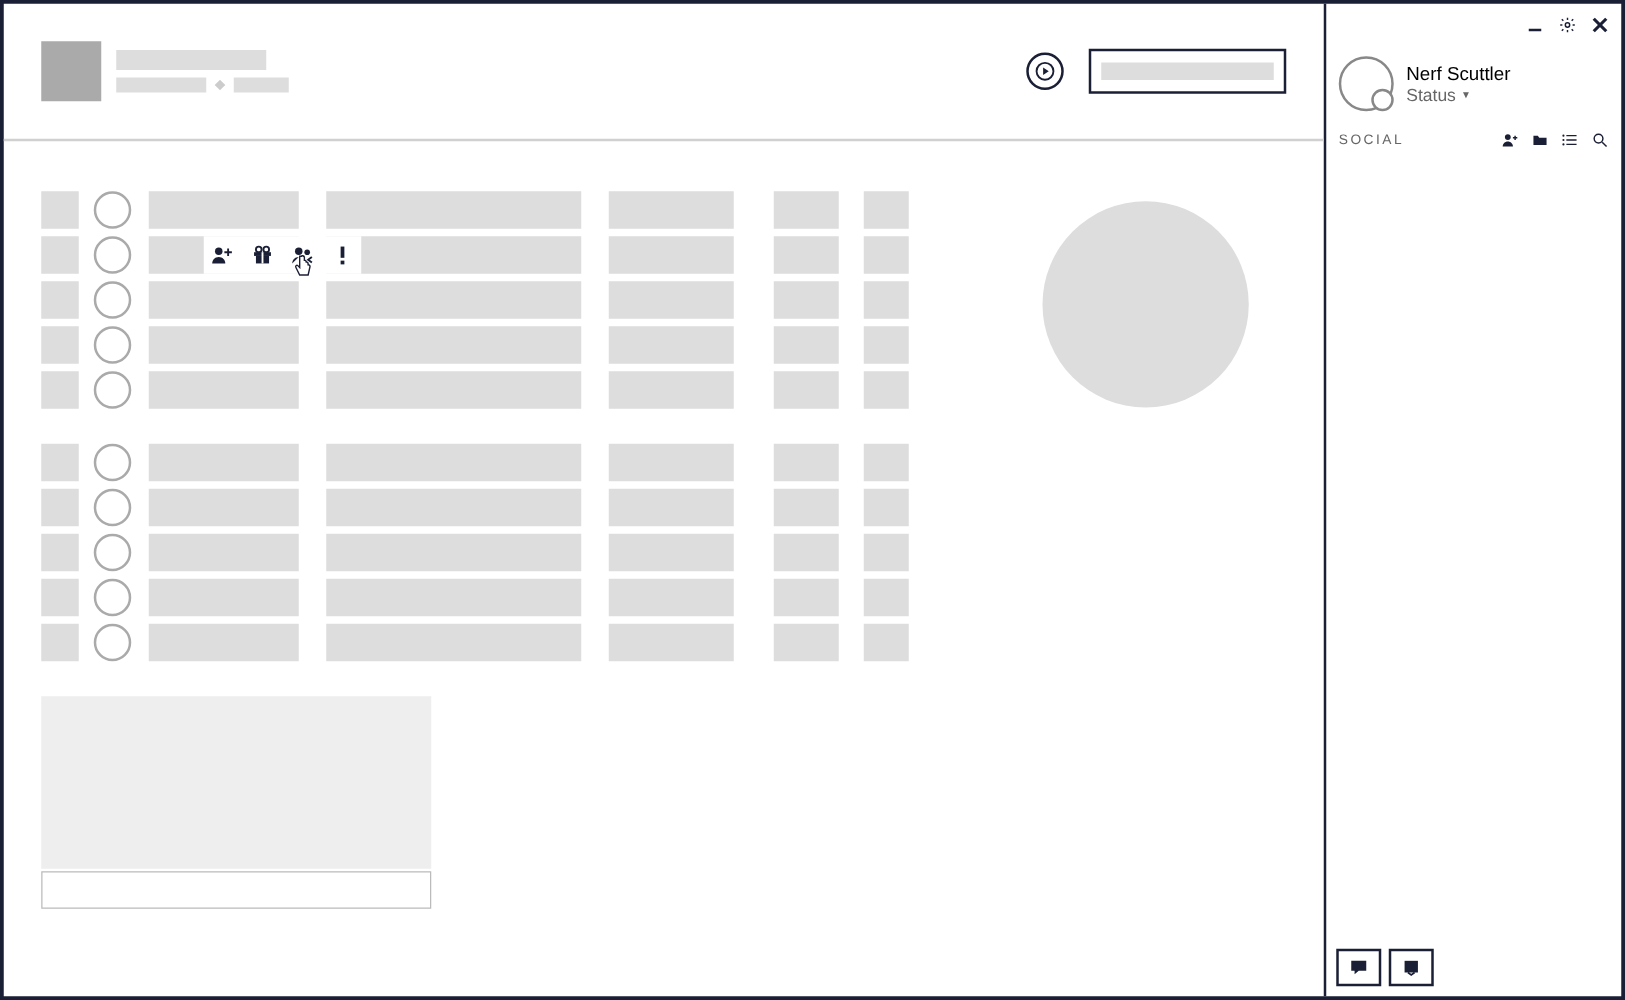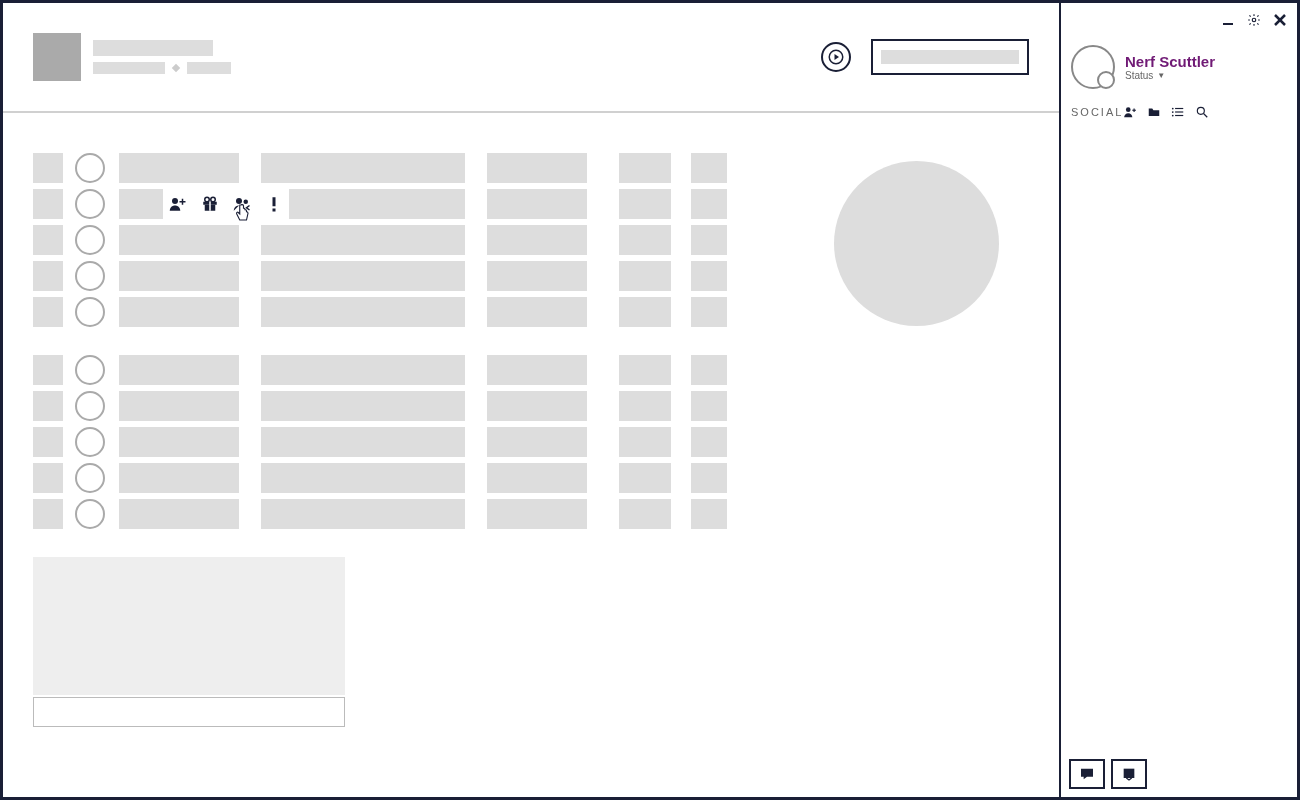--- a/index.html
+++ b/index.html
@@ -57,25 +57,25 @@
 .pa-btn::before { content: ''; position: absolute; right: -9px; top: 50%; transform: translateY(-50%); width: 0; height: 0; border-top: 9px solid transparent; border-bottom: 9px solid transparent; border-left: 10px solid #e8e8e8; z-index: 1; }
 
 
 .side-top { height: 24px; display: flex; align-items: center; justify-content: flex-end; gap: 12px; padding-right: 10px; padding-top: 10px; }
 .win-btn { cursor: pointer; display: flex; align-items: center; justify-content: center; }
 .win-btn svg { width: 14px; height: 14px; }
 .profile { display: flex; align-items: center; padding: 18px 10px 10px 10px; gap: 10px; }
 .profile-avatar { width: 44px; height: 44px; border: 2px solid #888; border-radius: 50%; position: relative; }
 .profile-avatar::after { content: ''; position: absolute; right: -2px; bottom: -2px; width: 14px; height: 14px; border: 2px solid #888; border-radius: 50%; background: #fff; }
 .profile-info { display: flex; flex-direction: column; }
-.profile-name { font-weight: bold; font-size: 15px; color: #701a75; }
-.profile-status { font-size: 10px; color: #666; display: flex; align-items: center; gap: 4px; cursor: pointer; }
+.profile-name { font-weight: normal; font-size: 15px; color: #000000; }
+.profile-status { font-size: 14px; color: #666; display: flex; align-items: center; gap: 4px; cursor: pointer; }
 .profile-status::after { content: '▼'; font-size: 8px; }
 
-.social-header { display: flex; align-items: center; justify-content: flex-start; padding: 6px 10px; }
+.social-header { display: flex; align-items: center; justify-content: space-between; padding: 6px 10px; }
 .social-label { font-size: 11px; letter-spacing: 2px; color: #666; }
 .social-icons { display: flex; gap: 10px; }
 .social-icons .si { width: 14px; height: 14px; cursor: pointer; display: flex; }
 .social-icons svg { width: 14px; height: 14px; fill: #1a1f36; }
 
 .side-bottom { position: absolute; bottom: 8px; left: 8px; display: flex; gap: 6px; }
 .sb-btn { width: 36px; height: 30px; border: 2px solid #1a1f36; display: flex; align-items: center; justify-content: center; cursor: pointer; }
 .sb-btn svg { width: 18px; height: 16px; fill: #1a1f36; }
 </style>
 </head>

